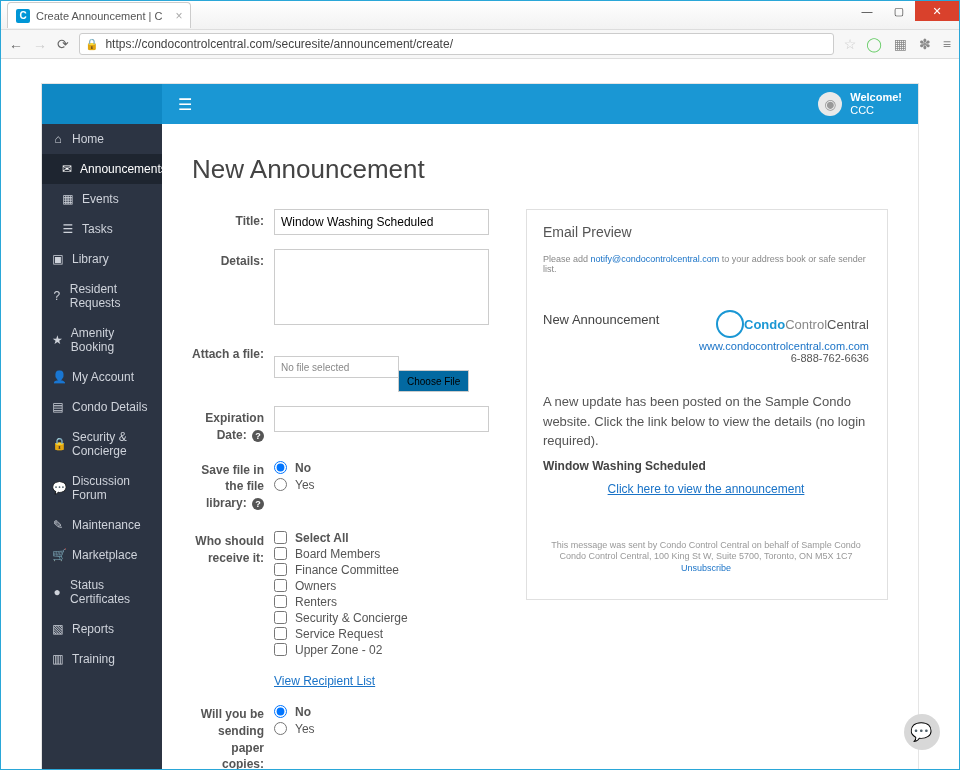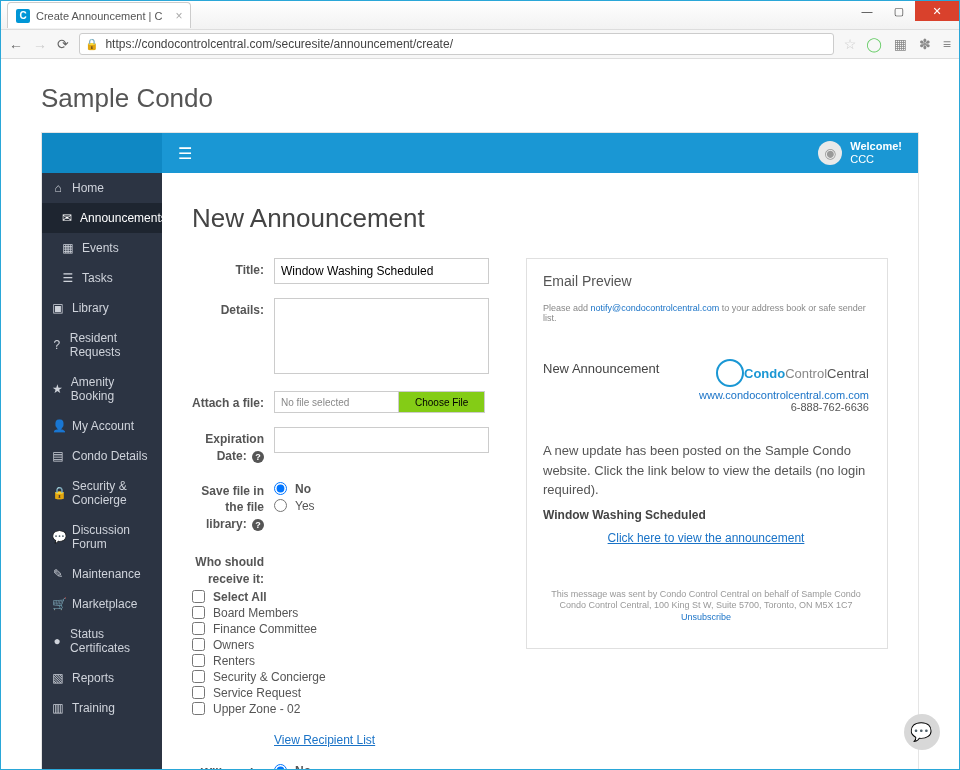--- a/index.html
+++ b/index.html
@@ -43,21 +43,21 @@
 .main { flex: 1; padding: 30px 30px 40px 30px; background: #fff; }
 .page-heading { font-size: 26px; color: #444; font-weight: normal; margin-bottom: 24px; }
 
 .form-row { display: flex; margin-bottom: 14px; }
 .form-label { width: 82px; text-align: right; font-weight: bold; color: #555; font-size: 12px; padding-right: 10px; line-height: 1.4; padding-top: 4px;}
 .form-control { flex: 1; }
 .text-input { width: 215px; height: 26px; border: 1px solid #ccc; padding: 0 6px; font-size: 12px; }
 .textarea { width: 215px; height: 76px; border: 1px solid #ccc; padding: 4px 6px; font-size: 12px; resize: none; }
 .file-row { display: flex; align-items: center; }
 .file-name { width: 125px; height: 22px; border: 1px solid #ccc; font-size: 10px; color: #888; display:flex; align-items:center; padding:0 6px; background:#fff;}
-.choose-btn { height: 22px; border: 1px solid #ccc; background: #84cc16; font-size: 10px; padding: 0 16px; margin-left: -1px; cursor:pointer;}
+.choose-btn { height: 22px; border: 1px solid #ccc; background: #0369a1; font-size: 10px; padding: 0 8px; margin-left: -1px; cursor:pointer;margin-top:28px;}
 .help-icon { display: inline-block; width: 12px; height: 12px; background: #555; color: #fff; border-radius: 50%; font-size: 9px; text-align: center; line-height: 12px; margin-left: 2px;}
 
 .radio-row { display: flex; align-items: flex-start; gap: 8px; margin: 3px 0; font-size: 12px; color: #555;}
 .radio-row input, .check-row input { margin: 0; }
 .check-row { display: flex; align-items: center; gap: 8px; margin: 2px 0; font-size: 12px; color: #555;}
 .bold { font-weight: bold; }
 .link { color: #1a73c7; text-decoration: underline; font-size: 12px; cursor:pointer;}
 
 .two-col { display: flex; gap: 24px; align-items: flex-start; }
 .left-col { width: 310px; }
@@ -107,21 +107,20 @@
     <span style="color:#ccc;">☆</span>
     <div class="right-icons">
       <span style="color:#6c6;">◯</span>
       <span>▦</span>
       <span>✽</span>
       <span>≡</span>
     </div>
   </div>
 
   <div class="page">
-    <h1 class="site-title">Sample Condo</h1>
 
     <div class="app-wrap">
       <div class="topbar">
         <div class="sidebar-header"></div>
         <span class="hamburger">☰</span>
         <div class="topbar-spacer"></div>
         <div class="welcome-box">
           <div class="avatar">◉</div>
           <div class="welcome-text">
             <div class="w1">Welcome!</div>
@@ -246,21 +245,21 @@
                     <input type="radio" name="savelib" checked="" style=""> 
                       <span class="bold">No</span>
                   </label>
                   <label class="radio-row">
                     <input type="radio" name="savelib" style=""> 
                       <span>Yes</span>
                   </label>
                 </div>
               </div>
 
-              <div class="form-row" style="margin-top:17px;flex-direction:column;">
+              <div class="form-row" style="margin-top:17px;">
                 <div class="form-label">Who should receive it:</div>
                 <div class="form-control" id="recipients">
                     <label class="check-row">
                       <input type="checkbox" style="">
                       <span class="bold">Select All</span>
                     </label>
                     <label class="check-row">
                       <input type="checkbox" style="">
                       <span>Board Members</span>
                     </label>

